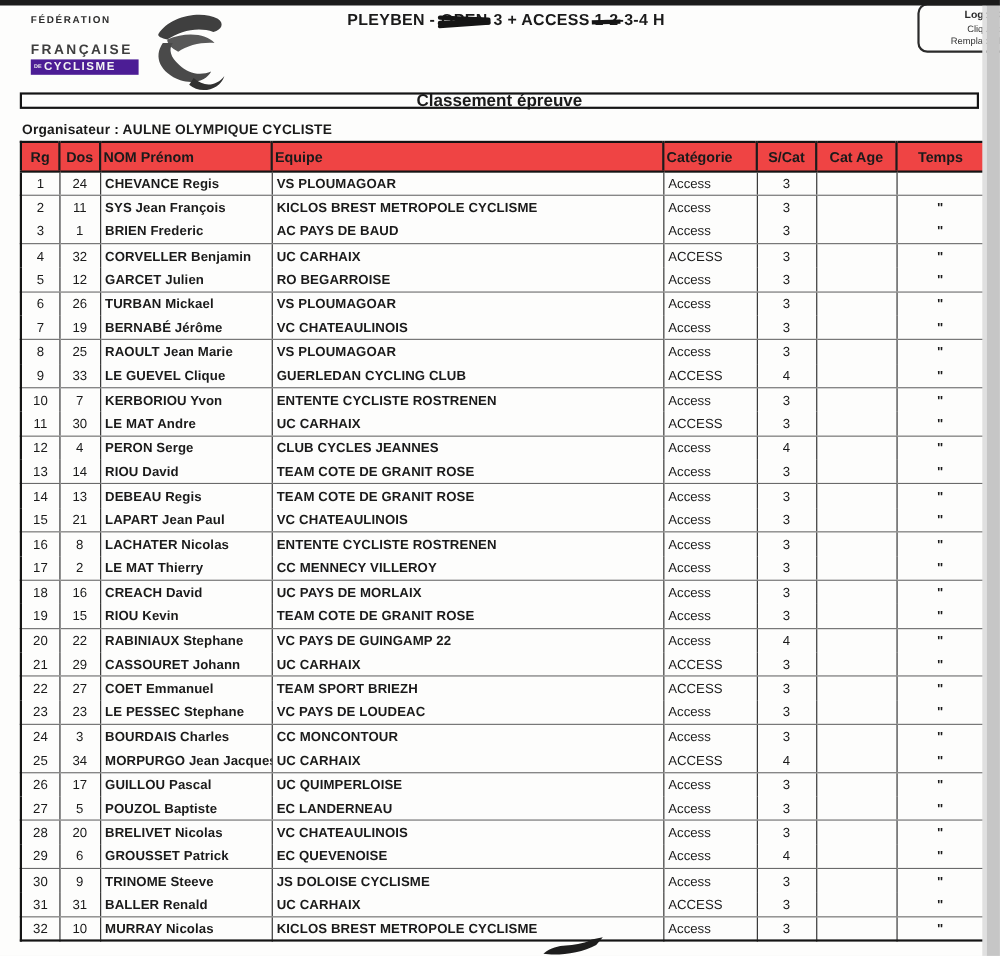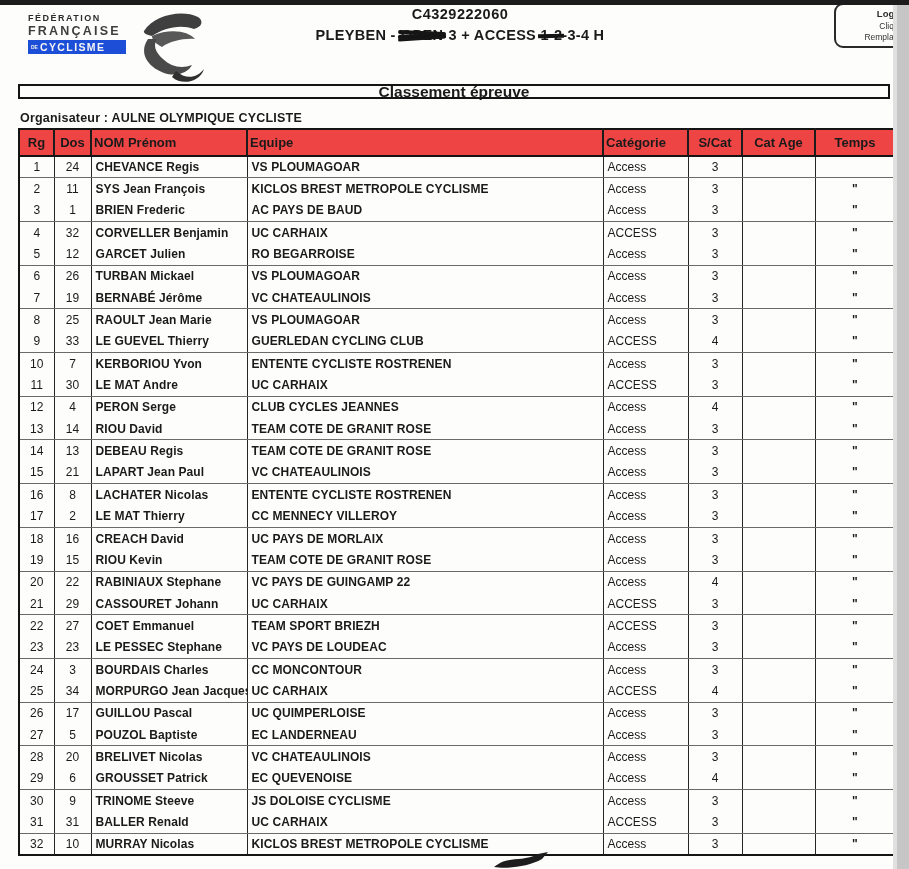--- a/index.html
+++ b/index.html
@@ -13,22 +13,22 @@
     color: #1a1a1a;
   }
   
   .top-bar { position: absolute; left: 0; top: 0; width: 909px; height: 5px; background: #1c1c1c; z-index: 5; }
   .right-strip { position: absolute; top: 0; right: 0; width: 12px; height: 869px; background: #c6c6c6; z-index: 4; }
   .right-strip-shade { position: absolute; top: 0; right: 12px; width: 4px; height: 869px; background: #e0e0e0; z-index: 4; }
 
   
   .ffc-logo { position: absolute; left: 28px; top: 13px; width: 180px; height: 62px; }
   .ffc-line1 { font-size: 9px; font-weight: bold; letter-spacing: 1.5px; color: #2d2d2d; }
-  .ffc-line2 { font-size: 12.5px; font-weight: 600; letter-spacing: 2.2px; color: #3e3e3e; margin-top: 1px; }
-  .ffc-bar { margin-top: 2px; width: 98px; height: 14px; background: #1d4ed8; display: flex; align-items: center; padding-left: 3px; }
+  .ffc-line2 { font-size: 12.5px; font-weight: 600; letter-spacing: 2.2px; color: #3e3e3e; margin-top: 15px; }
+  .ffc-bar { margin-top: 2px; width: 98px; height: 14px; background: #4c1d95; display: flex; align-items: center; padding-left: 3px; }
   .ffc-de { color: #eee; font-size: 5px; font-weight: bold; margin-right: 2px; }
   .ffc-cyc { color: #f4f4f4; font-size: 10.5px; font-weight: bold; letter-spacing: 1.4px; }
   .ffc-swoosh { position: absolute; left: 90px; top: -6px; }
 
   
   .title-block { position: absolute; left: 130px; top: 6px; width: 660px; text-align: center; }
   .race-id { font-size: 14.5px; font-weight: bold; letter-spacing: .5px; }
   .race-title { font-size: 14.5px; font-weight: bold; margin-top: 5px; letter-spacing: .3px; }
   .scribble { position: relative; display: inline-block; padding: 0 1px; }
   .scribble i { position: absolute; left: -2px; right: -2px; background: #151515; border-radius: 2px; }
@@ -101,21 +101,20 @@
     </div>
     <svg class="ffc-swoosh" width="90" height="78" viewBox="0 0 90 78">
       <path d="M26,24 C36,8 64,2 80,10 C86,14 84,20 76,22 C62,17 46,21 34,29 C29,28 25,26 26,24 Z" fill="#3f3f3f"></path>
       <path d="M34,29 C52,21 70,24 77,32 C66,31 52,34 44,40 C38,37 34,33 34,29 Z" fill="#585858"></path>
       <path d="M30,32 C21,45 28,59 46,66 C58,70 70,66 74,58 C64,62 53,60 45,52 C37,45 35,38 39,32 Z" fill="#4a4a4a"></path>
       <path d="M58,64 C68,73 79,71 86,62 C82,75 64,79 54,70 Z" fill="#303030"></path>
     </svg>
   </div>
 
   <div class="title-block">
-    <div class="race-id">C4329222060</div>
     <div class="race-title"><span>PLEYBEN - </span><span class="scribble"><span>OPEN</span><i class="s1"></i><i class="s2"></i><i class="s3"></i></span><span> 3 + ACCESS </span><span class="heavy-strike"><span>1-2</span><i></i></span><span>-3-4 H</span></div>
   </div>
 
   <div class="logo-club-box">
     <div class="l1">Logo Clu</div>
     <div class="l2">Clique dro</div>
     <div class="l3">Remplacer l'in</div>
   </div>
 
   <div class="classement-box">
@@ -224,21 +223,21 @@
           <td class="col-name">RAOULT Jean Marie</td>
           <td class="col-team">VS PLOUMAGOAR</td>
           <td class="col-cat">Access</td>
           <td class="col-scat">3</td>
           <td class="col-age"></td>
           <td class="col-temps">"</td>
         </tr>
         <tr>
           <td class="col-rg">9</td>
           <td class="col-dos">33</td>
-          <td class="col-name">LE GUEVEL Thierry</td>
+          <td class="col-name">LE GUEVEL Clique</td>
           <td class="col-team">GUERLEDAN CYCLING CLUB</td>
           <td class="col-cat">ACCESS</td>
           <td class="col-scat">4</td>
           <td class="col-age"></td>
           <td class="col-temps">"</td>
         </tr>
         <tr>
           <td class="col-rg">10</td>
           <td class="col-dos">7</td>
           <td class="col-name">KERBORIOU Yvon</td>

